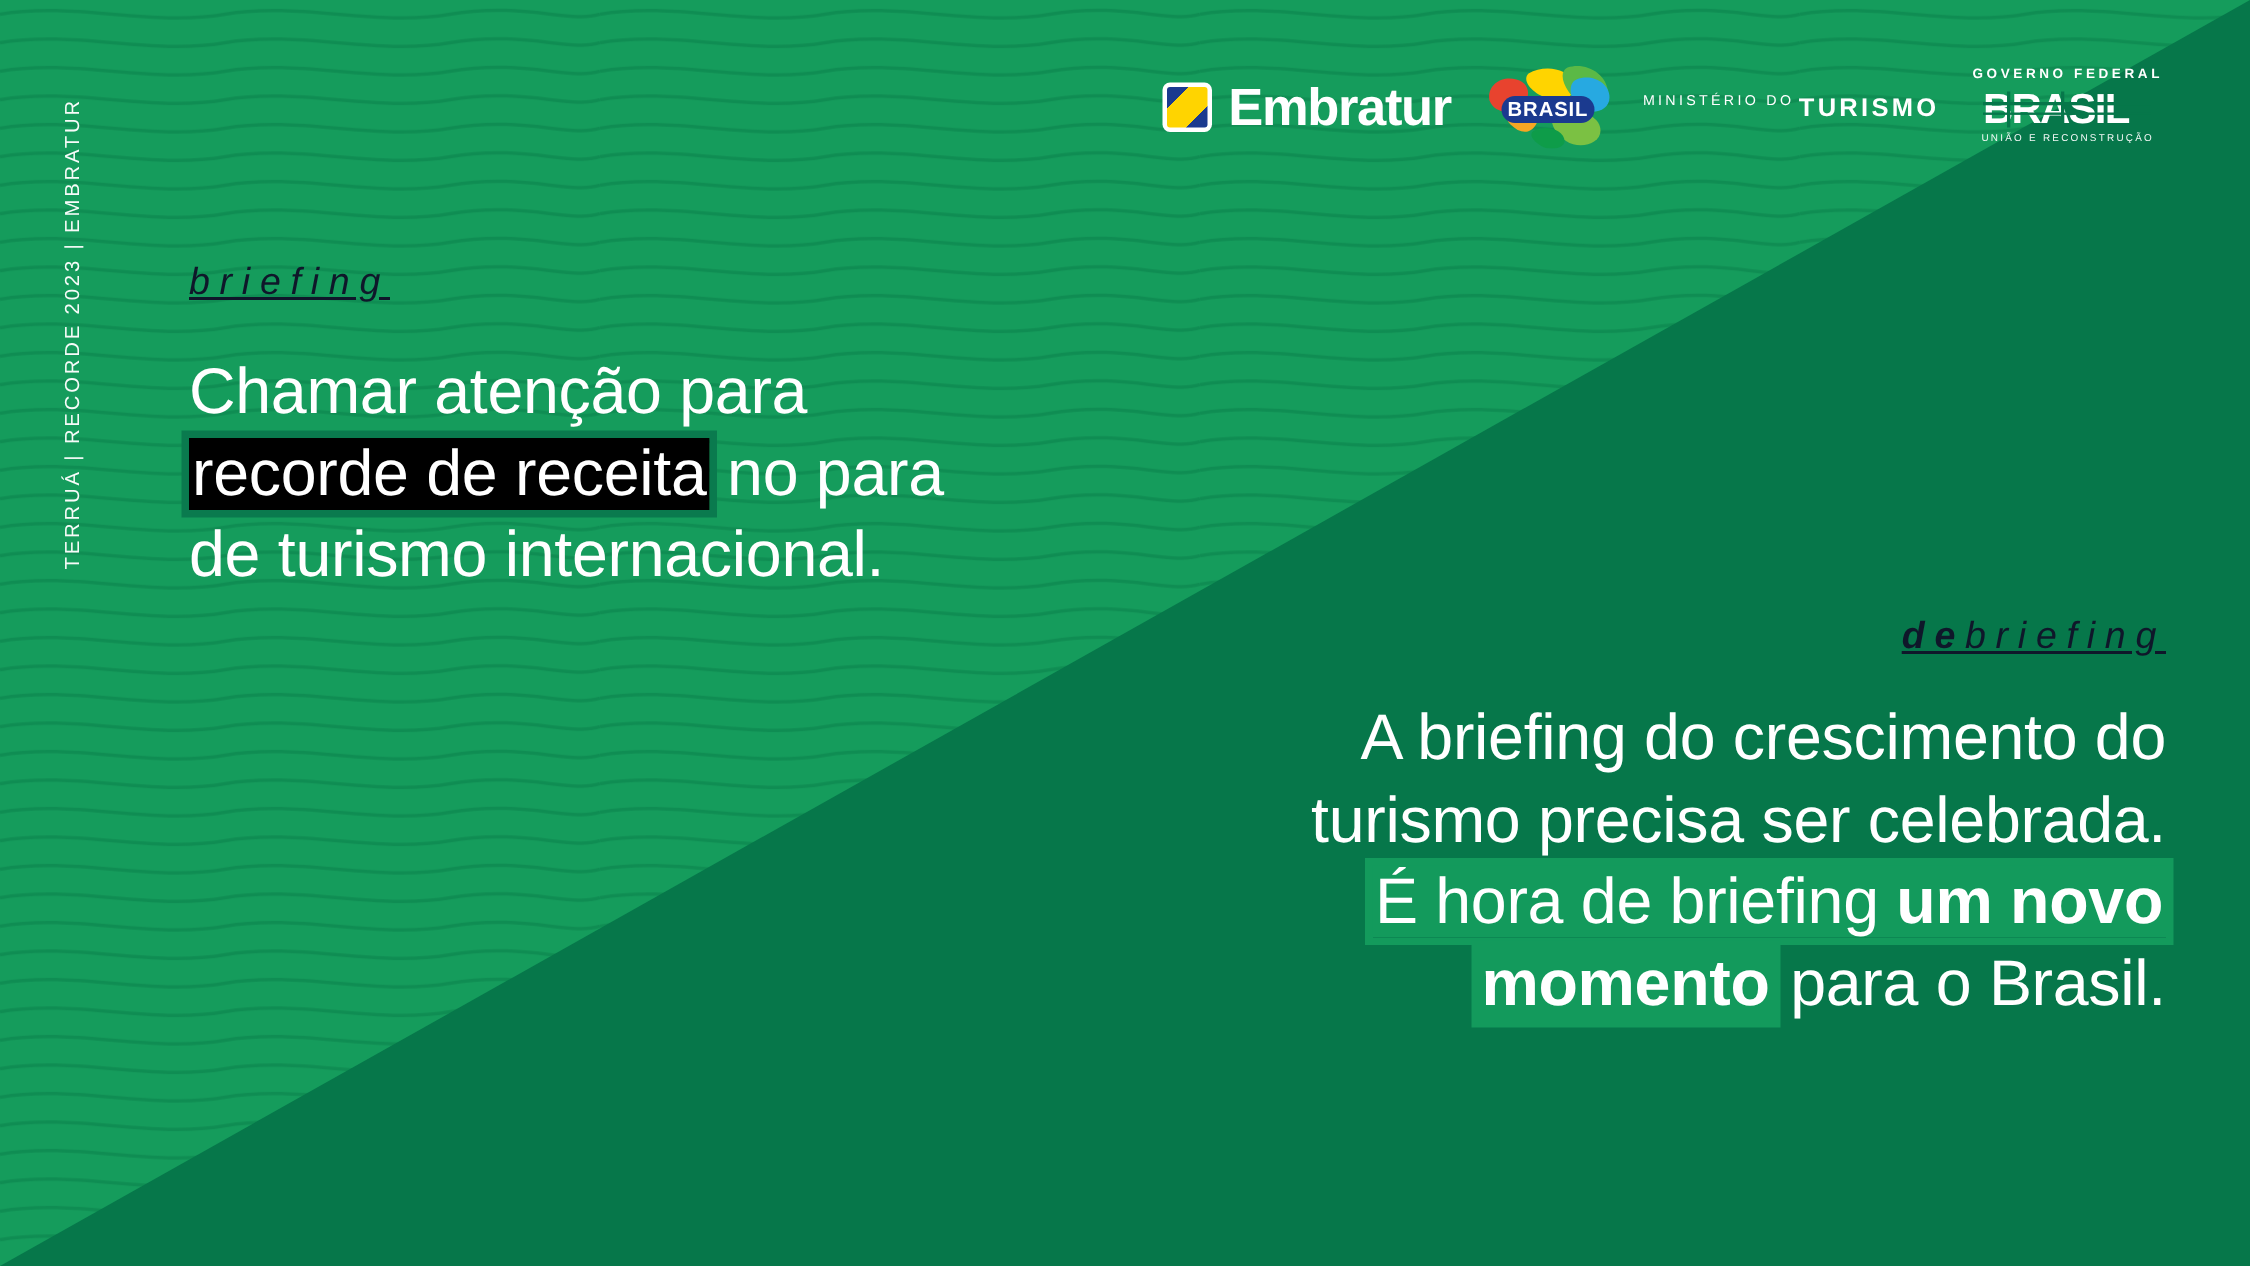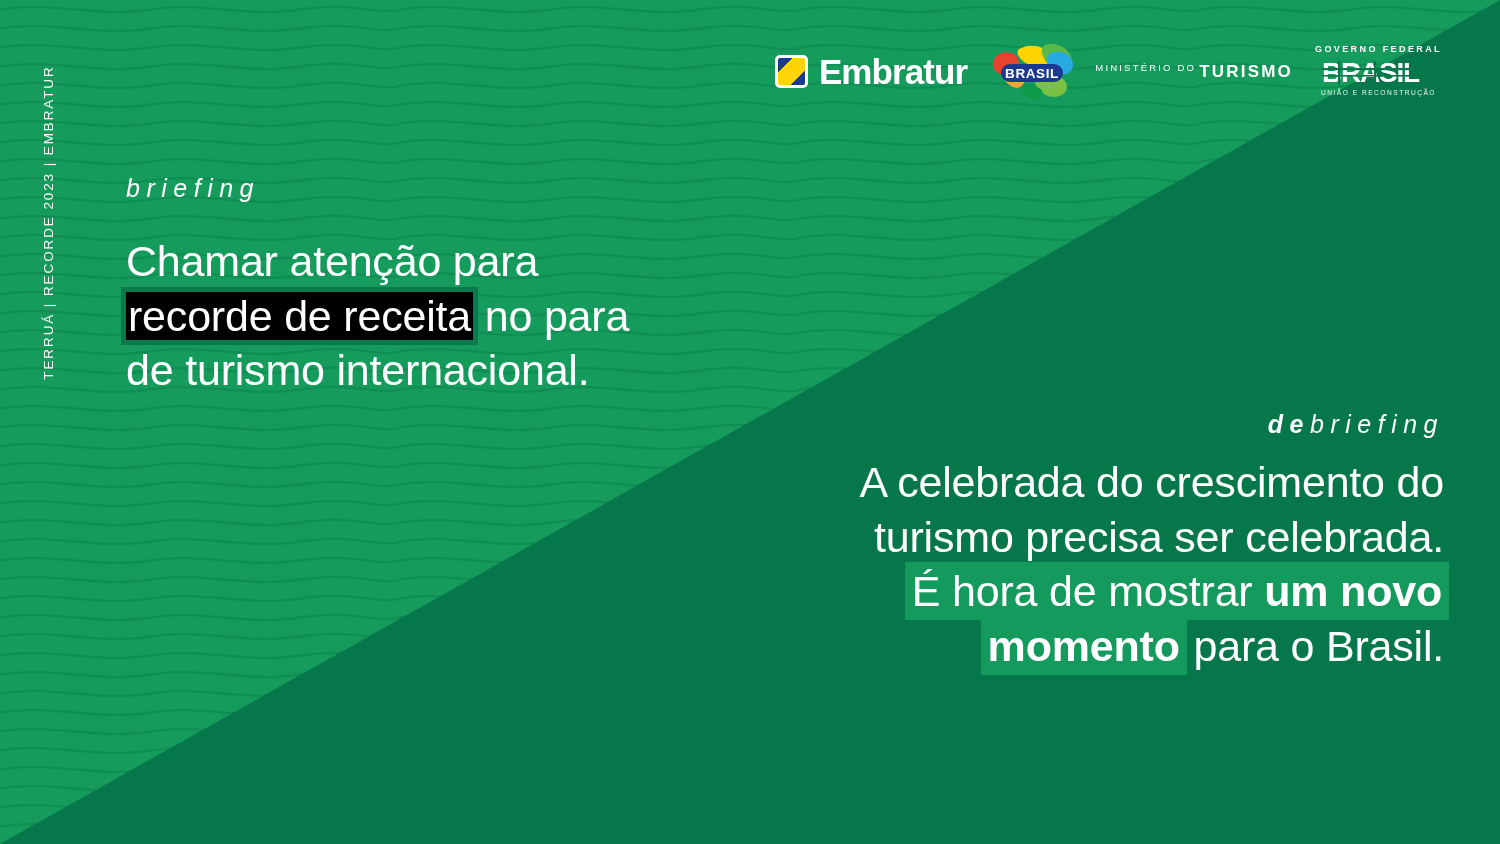--- a/index.html
+++ b/index.html
@@ -172,27 +172,28 @@
 
   
   .briefing {
     position: absolute;
     left: 126px;
     top: 176px;
     z-index: 5;
     max-width: 640px;
   }
   .kicker {
-    color: #ffffff;
+    color: #0f172a;
     font-size: 25px;
     font-style: italic;
     font-weight: 300;
     letter-spacing: 6.5px;
     line-height: 1;
     margin-bottom: 33px;
+    text-decoration: underline;
   }
   .kicker .lead {
     font-weight: 700;
     font-style: italic;
   }
   .briefing-body {
     color: #ffffff;
     font-size: 43px;
     font-weight: 300;
     line-height: 1.27;
@@ -207,21 +208,21 @@
   
   .debriefing {
     position: absolute;
     right: 56px;
     top: 412px;
     z-index: 5;
     text-align: right;
     max-width: 700px;
   }
   .debriefing .kicker {
-    margin-bottom: 18px;
+    margin-bottom: 28px;
     letter-spacing: 6.5px;
   }
   .debriefing-body {
     color: #ffffff;
     font-size: 43px;
     font-weight: 300;
     line-height: 1.27;
     letter-spacing: -0.2px;
     text-align: right;
   }
@@ -310,20 +311,20 @@
     <div class="briefing-body">
       <div>Chamar atenção para</div>
       <div><span class="hl-dark">recorde de receita</span><span> no para</span></div>
       <div>de turismo internacional.</div>
     </div>
   </div>
 
   <div class="debriefing">
     <div class="kicker"><span class="lead">de</span><span>briefing</span></div>
     <div class="debriefing-body">
-      <div>A celebrada do crescimento do</div>
+      <div>A briefing do crescimento do</div>
       <div>turismo precisa ser celebrada.</div>
-      <div><span class="hl-light"><span>É hora de mostrar </span><b>um novo</b></span></div>
+      <div><span class="hl-light"><span>É hora de briefing </span><b>um novo</b></span></div>
       <div><b class="hl-light">momento</b><span> para o Brasil.</span></div>
     </div>
   </div>
 
 </div>
 
 </body></html>

